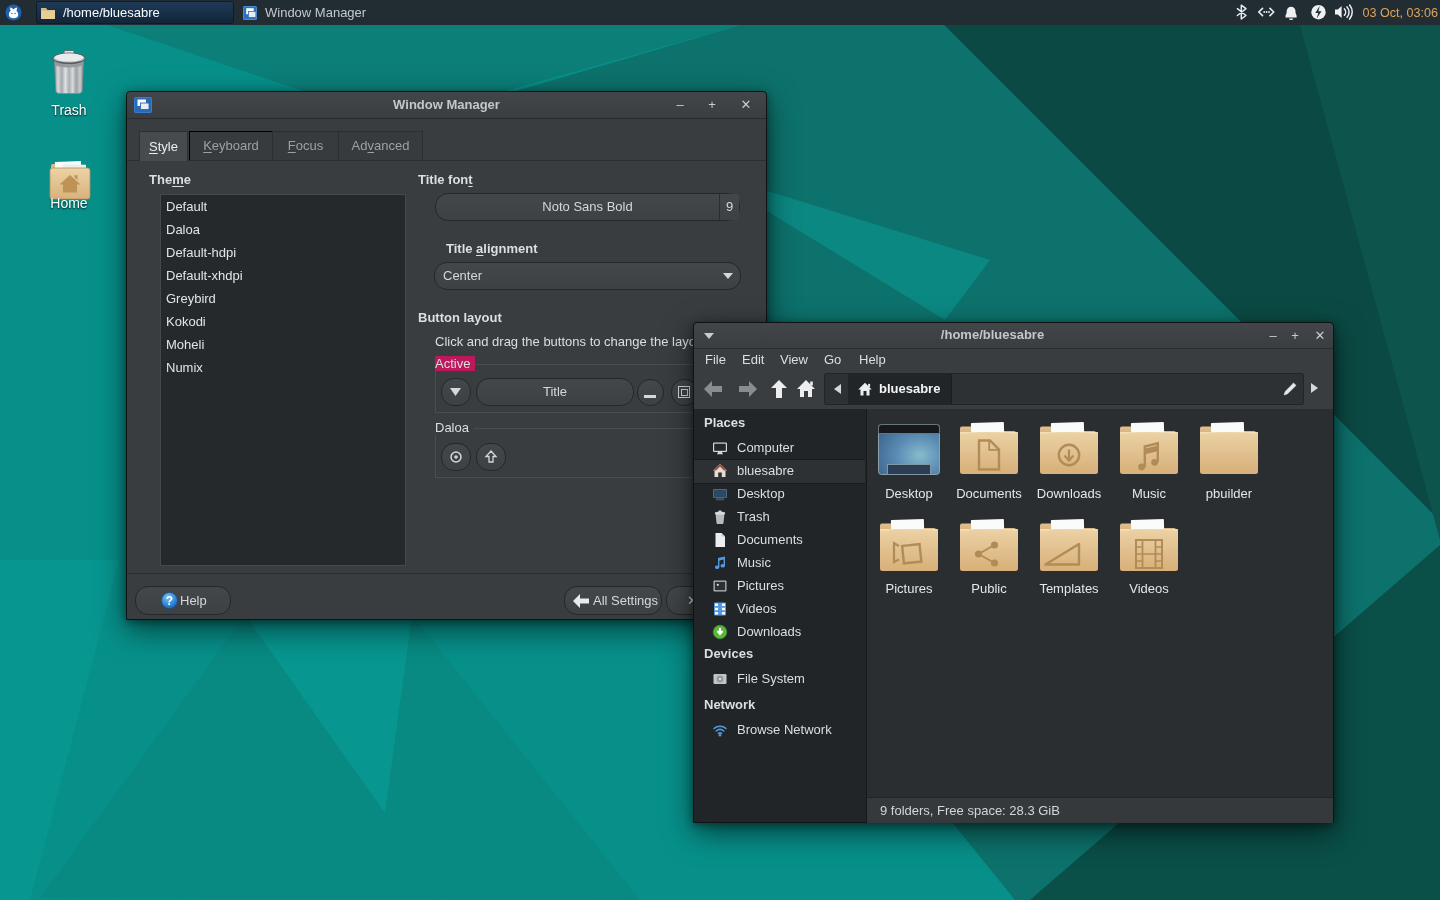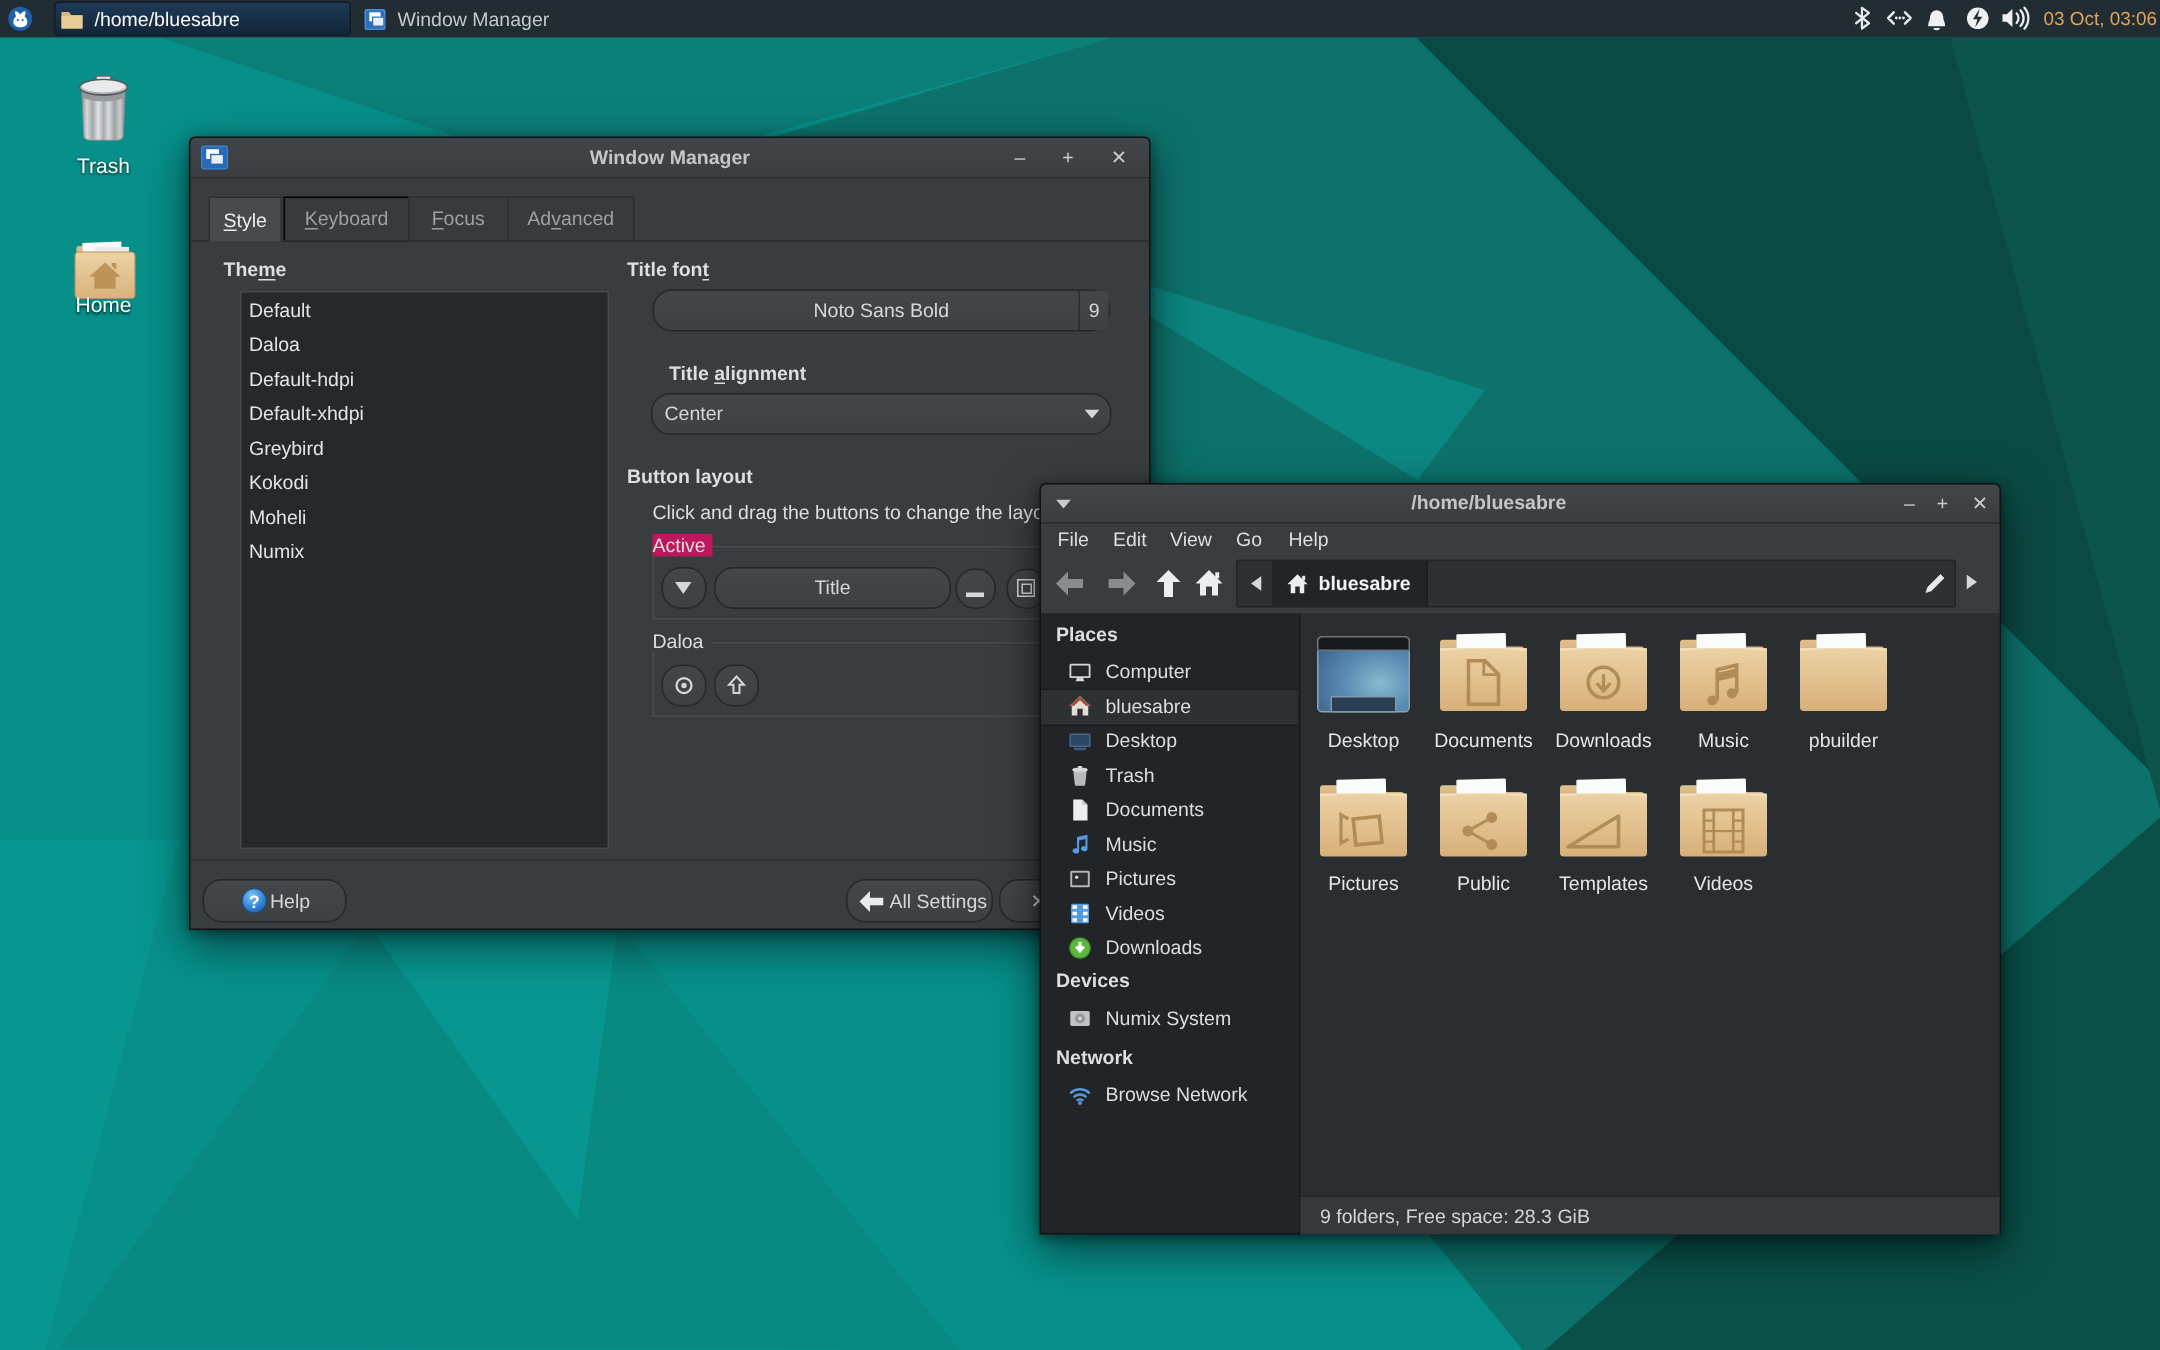--- a/index.html
+++ b/index.html
@@ -357,21 +357,21 @@
         </svg>
       <span>Downloads</span>
     </div>
     <div class="abs lbl bold" style="left:10px;top:237px;">Devices</div>
     <div class="abs siderow" style="top:258px;">
       <svg width="16" height="16" viewBox="0 0 16 16">
           <rect x="1.5" y="3" width="13" height="10" rx="1.2" fill="#c2c5c7"></rect>
           <circle cx="8" cy="8" r="3.4" fill="#96999b"></circle>
           <circle cx="8" cy="8" r="1.2" fill="#d9dcde"></circle>
         </svg>
-      <span>Numix System</span>
+      <span>File System</span>
     </div>
     <div class="abs lbl bold" style="left:10px;top:288px;">Network</div>
     <div class="abs siderow" style="top:309px;">
       <svg width="16" height="16" viewBox="0 0 16 16">
           <path d="M2 6.5 a9 9 0 0 1 12 0 M4.2 9 a6 6 0 0 1 7.6 0 M6.4 11.4 a3 3 0 0 1 3.2 0" stroke="#559ade" stroke-width="1.6" fill="none" stroke-linecap="round"></path>
           <circle cx="8" cy="13.3" r="1.3" fill="#559ade"></circle>
         </svg>
       <span>Browse Network</span>
     </div>
   </div>

